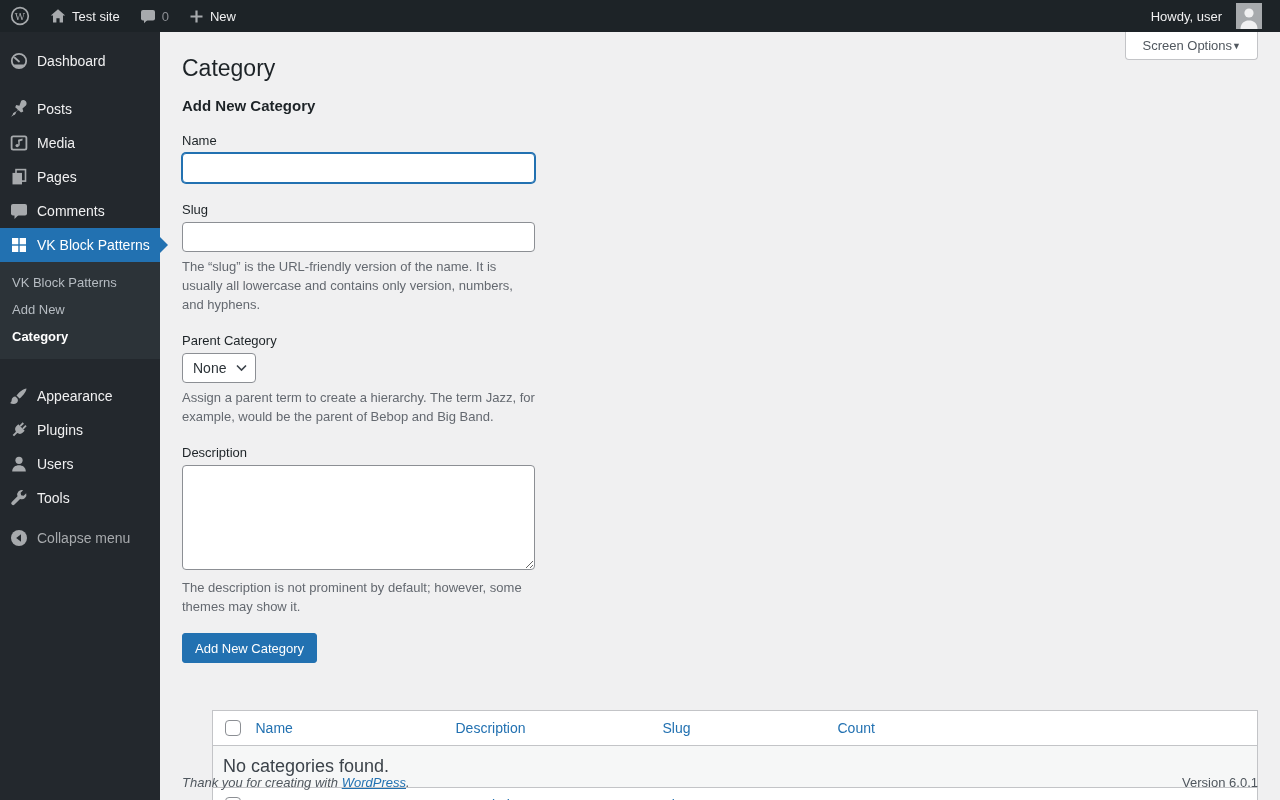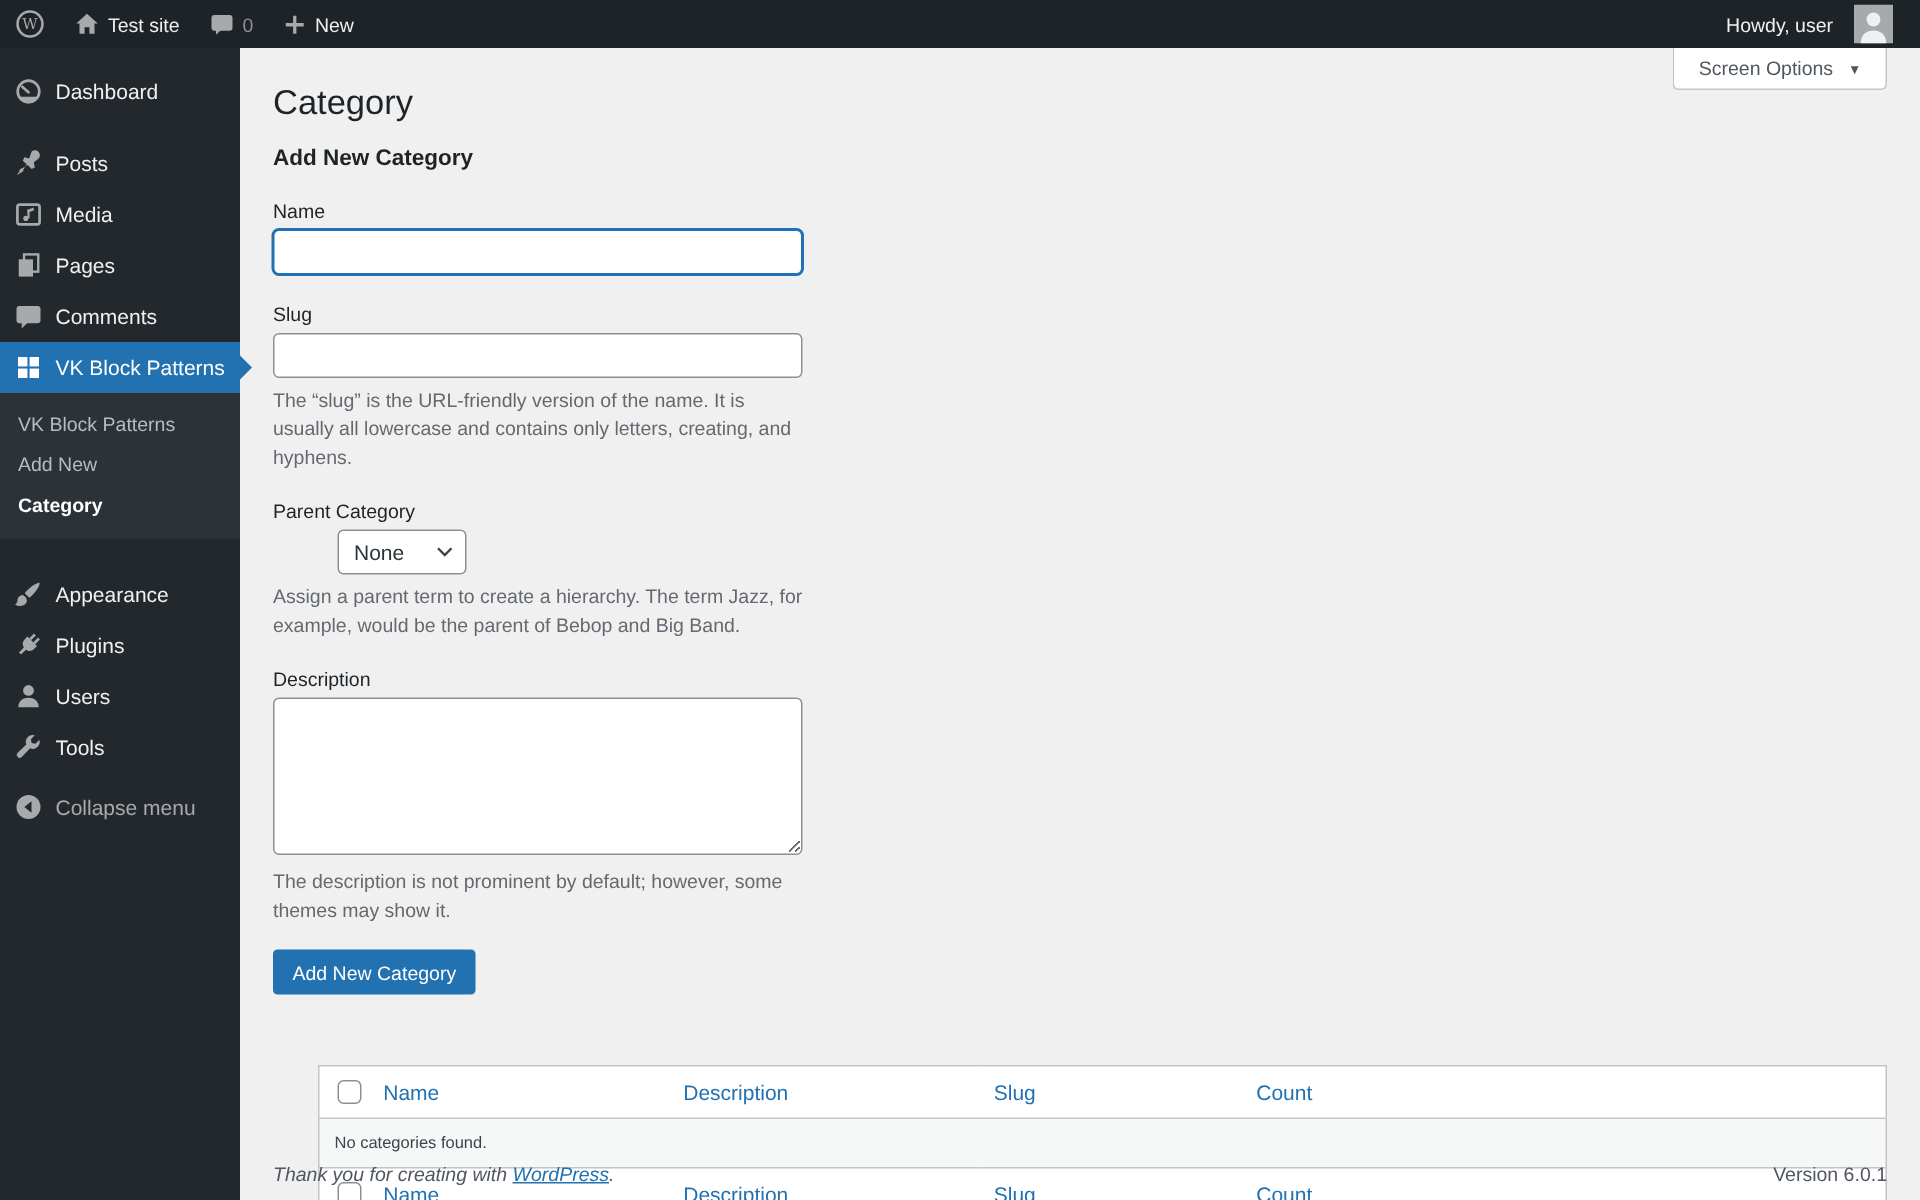--- a/index.html
+++ b/index.html
@@ -21,47 +21,47 @@
   .menu-item.active { background:#2271b1; color:#fff; }
   .menu-item.active::after { content:""; position:absolute; left:160px; top:50%; margin-top:-8px; border:8px solid transparent; border-left:8px solid #2271b1; }
   .menu-sep { height:14px; }
   .menu-gap { height:20px; }
   .submenu { background:#2c3338; padding:7px 0 9px; }
   .submenu-item { display:block; height:27px; line-height:27px; padding-left:12px; color:#b6bcc2; font-size:13px; cursor:pointer; }
   .submenu-item.current { color:#fff; font-weight:bold; }
 
   
   #content { position:absolute; left:160px; top:32px; right:0; bottom:0; background:#f0f0f1; }
-  #screen-options { position:absolute; top:0; right:22px; height:28px; background:#fff; border:1px solid #c3c4c7; border-top:none; border-radius:0 0 4px 4px; display:flex; align-items:center; gap:10px; padding:0 16px; color:#50575e; font-size:13px; cursor:pointer; }
+  #screen-options { position:absolute; top:0; right:22px; height:28px; background:#fff; border:1px solid #c3c4c7; border-top:none; border-radius:0 0 4px 4px; display:flex; align-items:center; padding:0 16px; color:#50575e; font-size:13px; cursor:pointer; }
   #screen-options .so-arrow { font-size:9px; color:#50575e; }
   h1.page-title { padding:21px 0 0 22px; font-size:23px; font-weight:400; color:#1d2327; line-height:30px; }
   .columns { display:flex; align-items:flex-start; padding:0 22px;flex-direction:column; }
   .col-form { width:353px; flex:none; }
   .col-table { flex:1; margin-left:30px; margin-top:47px; }
 
   h2.form-heading { margin-top:14px; font-size:15px; font-weight:700; color:#1d2327; }
   .form-field { margin-top:19px; }
   .form-field label { display:block; font-size:13px; color:#1d2327; margin-bottom:5px; }
   .wp-input { width:353px; height:30px; border:1px solid #8c8f94; border-radius:4px; background:#fff; padding:0 8px; font-family:inherit; font-size:14px; color:#2c3338; }
   .wp-input.focused { border-color:#2271b1; box-shadow:0 0 0 1px #2271b1; outline:none; }
   .help { color:#646970; font-size:13px; line-height:19px; margin-top:5px; width:353px; }
   .select-wrap { position:relative; display:inline-block; }
-  .wp-select { appearance:none; -webkit-appearance:none; height:30px; border:1px solid #8c8f94; border-radius:4px; background:#fff; padding:0 40px 0 10px; font-family:inherit; font-size:14px; color:#2c3338; cursor:pointer;margin-left:43px; }
+  .wp-select { appearance:none; -webkit-appearance:none; height:30px; border:1px solid #8c8f94; border-radius:4px; background:#fff; padding:0 28px 0 10px; font-family:inherit; font-size:14px; color:#2c3338; cursor:pointer; }
   .select-chevron { position:absolute; right:9px; top:50%; transform:translateY(-50%); pointer-events:none; display:flex; }
   .wp-textarea { width:353px; height:105px; border:1px solid #8c8f94; border-radius:4px; background:#fff; padding:6px 8px; font-family:inherit; font-size:14px; color:#2c3338; resize:both; }
   .btn-primary { margin-top:17px; height:30px; padding:0 12px; background:#2271b1; border:1px solid #2271b1; border-radius:3px; color:#fff; font-size:13px; font-family:inherit; cursor:pointer; }
 
   
   table.wp-list-table { width:100%; border-collapse:collapse; background:#fff; border:1px solid #c3c4c7; table-layout:fixed; }
   .wp-list-table th, .wp-list-table td { text-align:left; vertical-align:middle; }
   .wp-list-table thead th, .wp-list-table tfoot th { padding:9px 10px; font-size:14px; font-weight:400; }
   .wp-list-table th a { color:#2271b1; text-decoration:none; }
   .wp-list-table .cb-cell { width:33px; padding:9px 0 9px 12px; }
   .wp-list-table tbody tr { background:#f6f7f7; border-top:1px solid #c3c4c7; border-bottom:1px solid #c3c4c7; }
-  .wp-list-table tbody td { padding:10px; color:#3c434a; font-size:11px; }
+  .wp-list-table tbody td { padding:10px; color:#3c434a; font-size:18px; }
   .wp-checkbox { appearance:none; -webkit-appearance:none; width:16px; height:16px; border:1px solid #8c8f94; border-radius:4px; background:#fff; margin:0; display:block; cursor:pointer; }
 
   
   #footer { position:absolute; left:22px; right:22px; bottom:10px; display:flex; justify-content:space-between; color:#50575e; font-size:13px;align-items:flex-end; }
   #footer .thanks { font-style:italic; }
   #footer a { color:#2271b1; }
 </style>
 </head>
 <body>
 
@@ -261,21 +261,21 @@
       <h2 class="form-heading">Add New Category</h2>
 
       <div class="form-field">
         <label>Name</label>
         <input class="wp-input focused" type="text" value="" style="">
       </div>
 
       <div class="form-field">
         <label>Slug</label>
         <input class="wp-input" type="text" value="" style="">
-        <div class="help">The “slug” is the URL-friendly version of the name. It is usually all lowercase and contains only letters, creating, and hyphens.</div>
+        <div class="help">The “slug” is the URL-friendly version of the name. It is usually all lowercase and contains only version, numbers, and hyphens.</div>
       </div>
 
       <div class="form-field">
         <label>Parent Category</label>
         <span class="select-wrap">
           <select class="wp-select">
             <option>None</option>
           </select>
           <span class="select-chevron">
             <svg width="11" height="7" viewBox="0 0 11 7">

